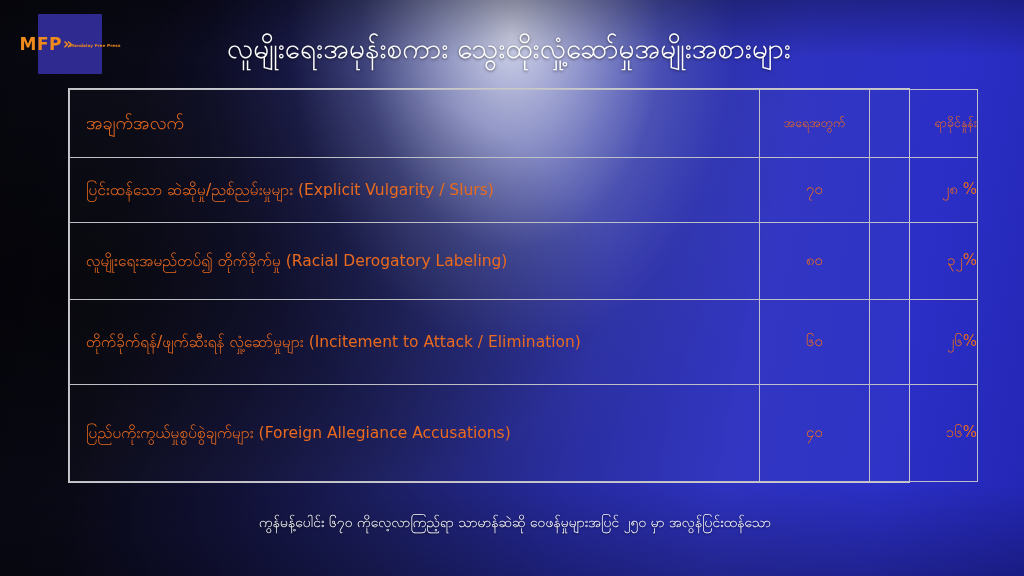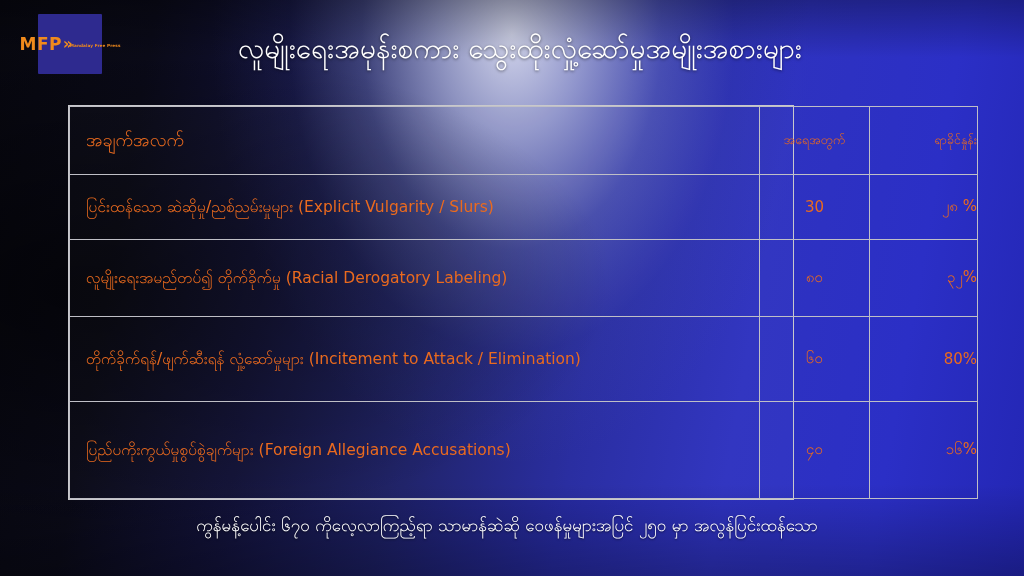--- a/index.html
+++ b/index.html
@@ -68,36 +68,36 @@
     font-size:4.2px;
     font-weight:bold;
     margin-top:2px;
     letter-spacing:0.1px;
     white-space:nowrap;
   }
 
   
   #title {
     position:absolute;
-    left:150px; top:30px;
+    left:139px; top:30px;
     width:740px;
     text-align:center;
     color:#ffffff;
     font-size:28px;
     line-height:1.35;
     font-weight:400;
     text-shadow:0 1px 3px rgba(0,0,0,0.55);
     white-space:nowrap;
   }
 
   
   #table-wrap {
     position:absolute;
-    left:68px; top:105px;
-    width:726px; height:395px;
+    left:68px; top:88px;
+    width:842px; height:395px;
     border:1.5px solid #c8c8cc;
     background:rgba(255,255,255,0.02);
   }
   table {
     width:100%; height:100%;
     border-collapse:collapse;
     table-layout:fixed;
   }
   td, th {
     border:1px solid #bfbfc6;
@@ -116,25 +116,25 @@
 
   tr.r-head { height:68px; }
   tr.r-1 { height:65px;padding-left:19px; }
   tr.r-2 { height:77px; }
   tr.r-3 { height:85px; }
   tr.r-4 { height:97px; }
 
   
   #footer {
     position:absolute;
-    left:112px; top:512px;
+    left:120px; top:512px;
     width:790px;
     text-align:center;
     color:#ffffff;
-    font-size:17px;
+    font-size:14px;
     line-height:1.55;
     text-shadow:0 1px 2px rgba(0,0,0,0.6);
   }
   #footer .line { display:block; }
 </style>
 </head>
 <body>
 
 <div id="slide">
 
@@ -155,32 +155,32 @@
       <thead>
         <tr class="r-head">
           <th class="c-label">အချက်အလက်</th>
           <th class="c-count">အရေအတွက်</th>
           <th class="c-pct">ရာခိုင်နှုန်း</th>
         </tr>
       </thead>
       <tbody>
         <tr class="r-1">
           <td class="c-label">ပြင်းထန်သော ဆဲဆိုမှု/ညစ်ညမ်းမှုများ (Explicit Vulgarity / Slurs)</td>
-          <td class="c-count">30</td>
+          <td class="c-count">၇၀</td>
           <td class="c-pct">၂၈ %</td>
         </tr>
         <tr class="r-2">
           <td class="c-label">လူမျိုးရေးအမည်တပ်၍ တိုက်ခိုက်မှု (Racial Derogatory Labeling)</td>
           <td class="c-count">၈၀</td>
           <td class="c-pct">၃၂%</td>
         </tr>
         <tr class="r-3">
           <td class="c-label">တိုက်ခိုက်ရန်/ဖျက်ဆီးရန် လှုံ့ဆော်မှုများ (Incitement to Attack / Elimination)</td>
           <td class="c-count">၆၀</td>
-          <td class="c-pct">80%</td>
+          <td class="c-pct">၂၆%</td>
         </tr>
         <tr class="r-4">
           <td class="c-label">ပြည်ပကိုးကွယ်မှုစွပ်စွဲချက်များ (Foreign Allegiance Accusations)</td>
           <td class="c-count">၄၀</td>
           <td class="c-pct">၁၆%</td>
         </tr>
       </tbody>
     </table>
   </div>
 

